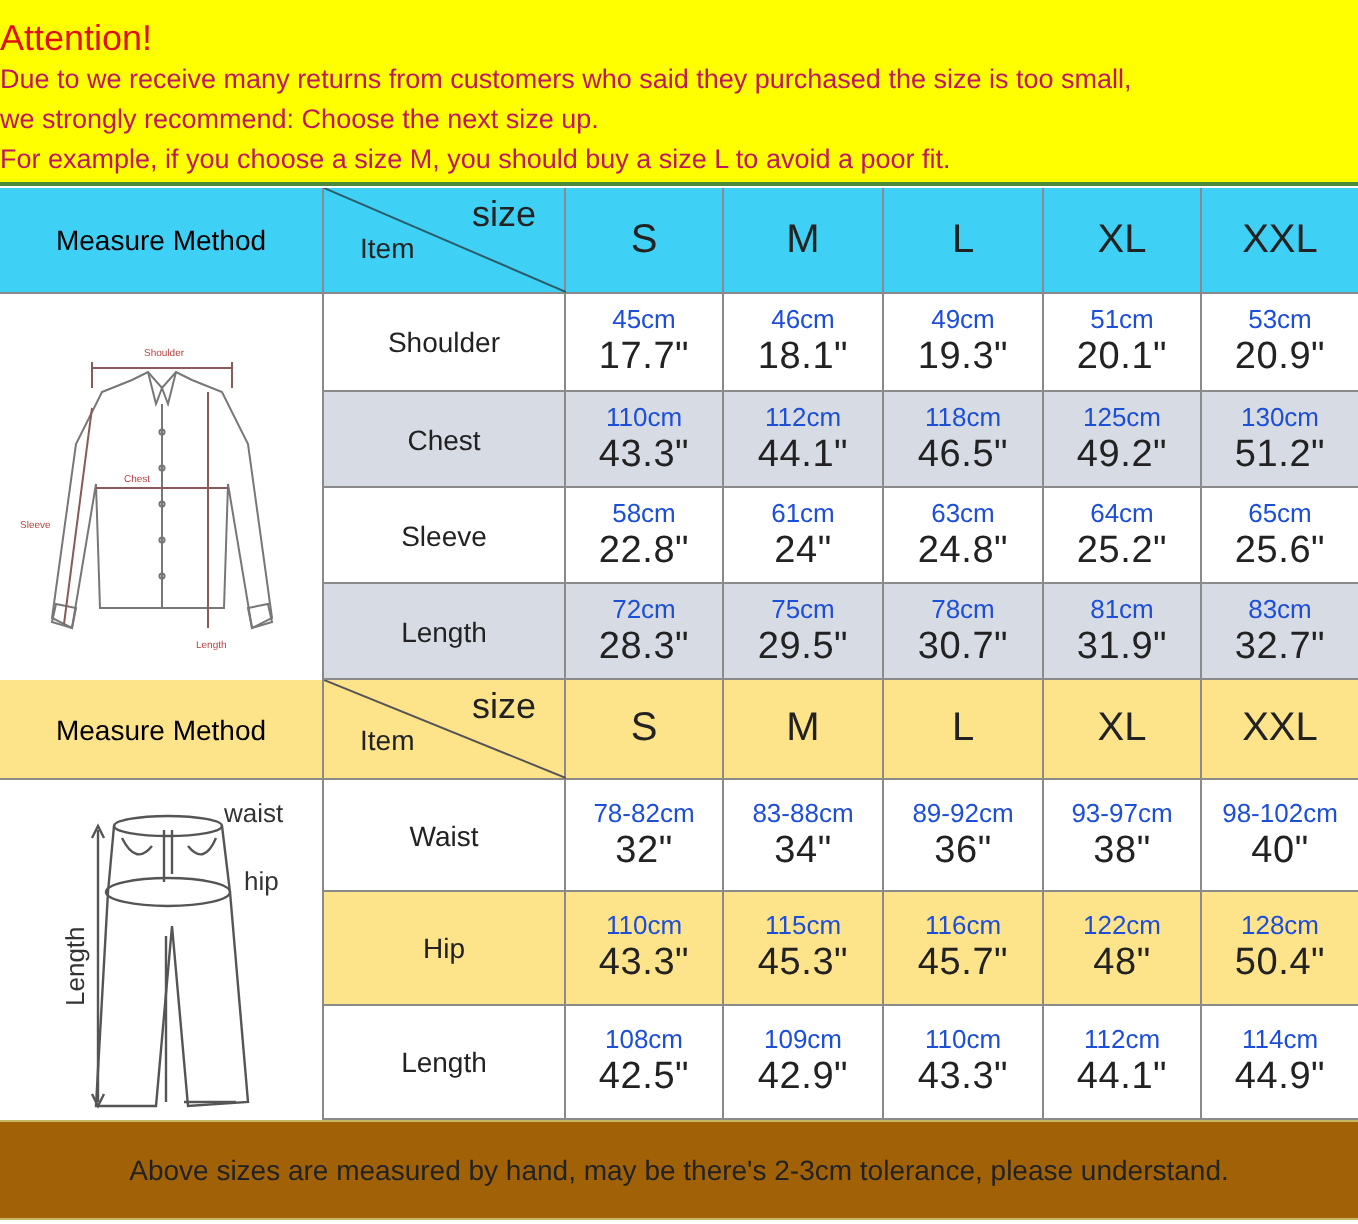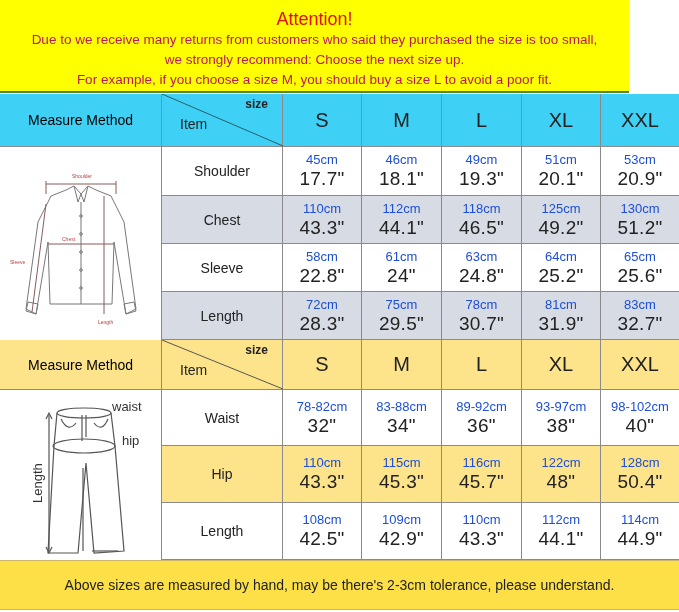--- a/index.html
+++ b/index.html
@@ -1,19 +1,19 @@
 <!DOCTYPE html>
 <html><head>
 <meta charset="utf-8">
 <style>
   * { box-sizing: border-box; margin: 0; padding: 0; }
   html, body { width: 679px; height: 612px; background: #ffffff; overflow: hidden; }
   body { font-family: "Liberation Sans", sans-serif; color: #222; position: relative; }
 
-  .banner { position: absolute; left: 0; top: 0; width: 629px; height: 93px; background: #ffff00; text-align: center; border-bottom: 2px solid #4a8a3a; }
+  .banner { position: absolute; left: 0; top: 0; width: 679px; height: 93px; background: #ffff00; text-align: left; border-bottom: 2px solid #4a8a3a; }
   .banner .title { color: #e01010; font-size: 18px; line-height: 22px; padding-top: 8px; }
   .banner .line { font-size: 13.5px; line-height: 20px; color: #be185d; }
   .row { position: absolute; left: 0; width: 679px; display: flex; }
   .cell { border-right: 1px solid #8a8a8a; border-bottom: 1px solid #8a8a8a; display: flex; align-items: center; justify-content: center; flex-direction: column; text-align: center; }
   .cell:last-child { border-right: none; }
 
   .c-method { width: 162px; }
   .c-item { width: 121px; }
   .c-s { width: 79px; }
   .c-m { width: 80px; }
@@ -21,34 +21,34 @@
   .c-xl { width: 79px; text-align: right; }
   .c-xxl { width: 78px; }
 
   .hdr-blue { background: #3fd0f5; }
   .hdr-yellow { background: #fde38a; }
   .hdr .method-label { font-size: 14px; color: #000000; }
   .hdr .size-label { font-size: 20px; color: #222; }
 
   .diag { position: relative; width: 100%; height: 100%; }
   .diag svg { position: absolute; left: 0; top: 0; }
-  .diag .d-size { position: absolute; right: 14px; top: 3px; font-size: 12px; font-weight: bold; }
+  .diag .d-size { position: absolute; right: 14px; top: 3px; font-size: 18px; }
   .diag .d-item { position: absolute; left: 18px; top: 22px; font-size: 14px; }
 
   .white { background: #ffffff; }
   .gray { background: #d6dbe4; }
   .yel { background: #fde38a; }
 
   .item-label { font-size: 14px; color: #222; }
   .cm { font-size: 13px; line-height: 16px; color: #1d4ed8; }
   .inch { font-size: 19px; line-height: 22px; color: #222; letter-spacing: 0.3px; }
 
   .illus { position: absolute; left: 0; width: 162px; background: #fff; border-right: 1px solid #8a8a8a; display: flex; align-items: center; justify-content: center; }
 
-  .footer { position: absolute; left: 0; top: 560px; width: 679px; height: 50px; background: #fde047; border-top: 1px solid #c9b66a; border-bottom: 1px solid #c9b66a; display: flex; align-items: center; justify-content: center; font-size: 14px; color: #222; }
+  .footer { position: absolute; left: 0; top: 560px; width: 679px; height: 50px; background: #a16207; border-top: 1px solid #c9b66a; border-bottom: 1px solid #c9b66a; display: flex; align-items: center; justify-content: center; font-size: 14px; color: #222; }
 </style>
 </head>
 <body>
 
 <div class="banner">
   <div class="title">Attention!</div>
   <div class="line">Due to we receive many returns from customers who said they purchased the size is too small,</div>
   <div class="line">we strongly recommend: Choose the next size up.</div>
   <div class="line">For example, if you choose a size M, you should buy a size L to avoid a poor fit.</div>
 </div>

